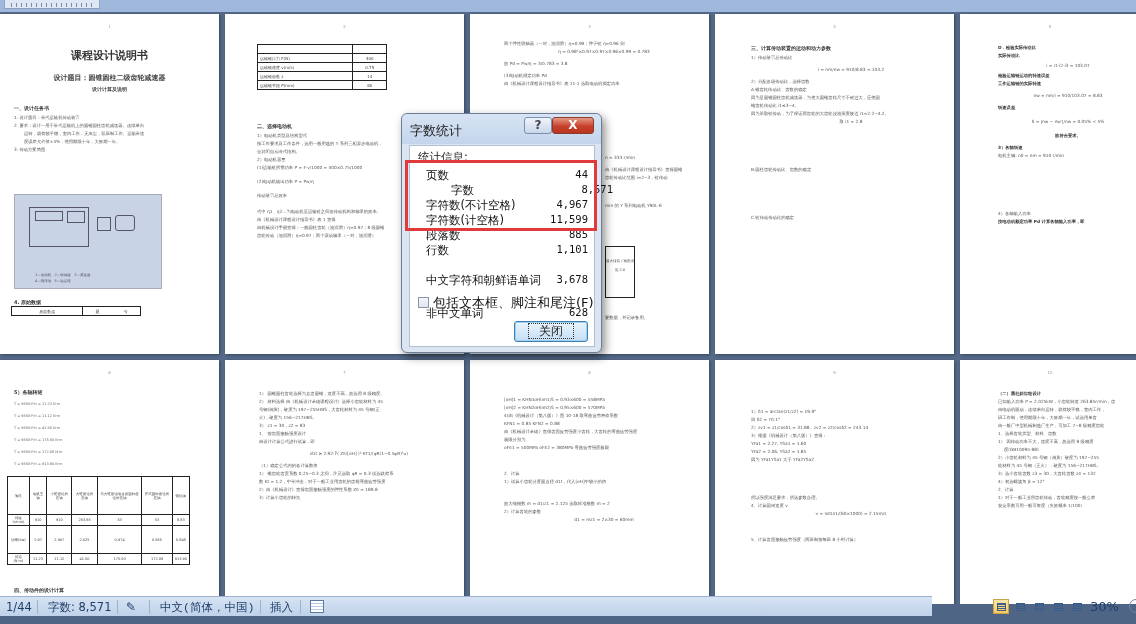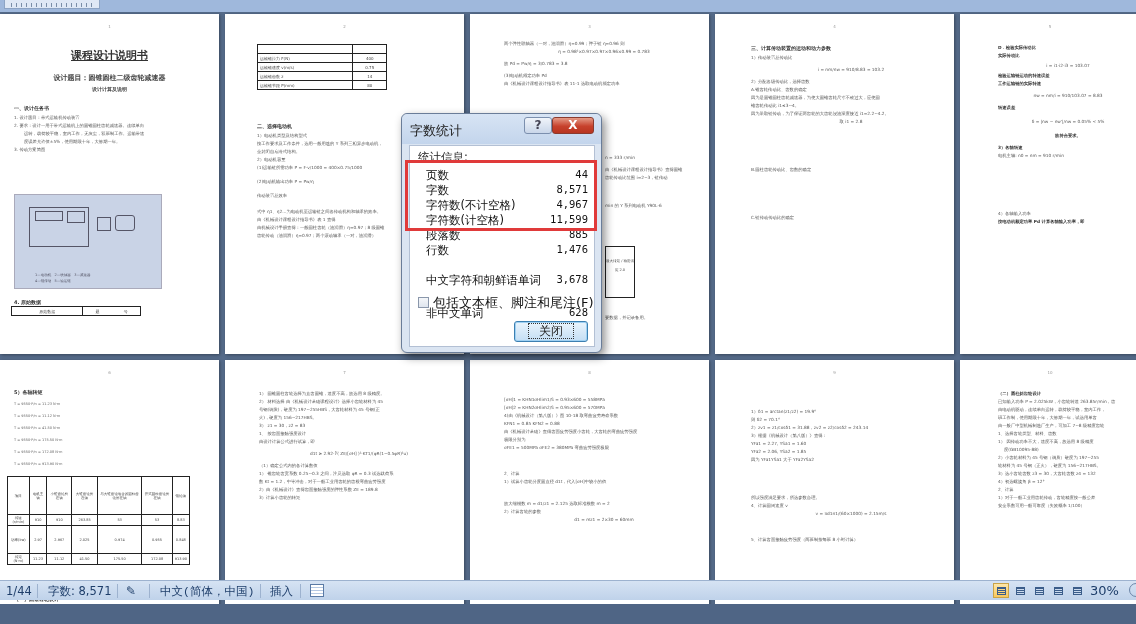--- a/index.html
+++ b/index.html
@@ -50,21 +50,21 @@
   .stat-row .lbl { position: absolute; left: 0; top: 0; white-space: nowrap; }
   .stat-row .val { position: absolute; right: 0; top: 0; font-family: "DejaVu Sans Mono", monospace; font-size: 10.5px; }
   .highlight { position: absolute; left: 405px; top: 160px; width: 192px; height: 71px; border: 3px solid #e03a3a; }
   .cb-row { position: absolute; left: 8px; top: 178px; font-size: 13px; color: #111; white-space: nowrap; }
   .cb { display: inline-block; width: 11px; height: 11px; border: 1px solid #8a97ab; background: linear-gradient(#f4f6f9, #dfe5ee); vertical-align: -1px; margin-right: 4px; }
   .dialog .ok-btn { position: absolute; left: 112px; top: 207px; width: 74px; height: 21px; border: 1px solid #3c7fb1; border-radius: 3px;
     background: linear-gradient(#eaf4fc, #c4def4); font-size: 12px; color: #222; text-align: center; line-height: 19px; box-shadow: inset 0 0 0 1px #9fd1f3; }
   .dialog .ok-btn span { border: 1px dotted #333; padding: 0 10px; }
 
   
-  .statusbar { position: absolute; left: 0; top: 580px; width: 1136px; height: 20px;
+  .statusbar { position: absolute; left: 0; top: 596px; width: 932px; height: 20px;
     background: linear-gradient(#d6e3f3, #bfd2ea); border-top: 1px solid #9db2cf; font-size: 11.5px; color: #1e3e6a; }
   .sb-item { position: absolute; top: 3px; white-space: nowrap; }
   .sb-sep { position: absolute; top: 3px; width: 1px; height: 14px; background: #9db2cf; }
   .view-btn { position: absolute; top: 2px; width: 16px; height: 15px; border: 1px solid transparent; }
   .view-btn.active { background: linear-gradient(#fde6a8, #f8c85c); border-color: #c9a347; }
   .view-btn i { position: absolute; left: 3px; top: 3px; width: 9px; height: 8px; border: 1px solid #3b5d8a;
     background: repeating-linear-gradient(#3b5d8a 0 1px, transparent 1px 2px); }
   .zoom-label { position: absolute; left: 1090px; top: 2px; font-size: 13px; color: #1e3e6a; }
   .zoom-circle { position: absolute; left: 1129px; top: 2px; width: 14px; height: 14px; border: 1px solid #6d86a8; border-radius: 50%; }
 </style>
@@ -74,21 +74,21 @@
 <div class="ruler-bar">
   <div class="ruler">
       <div class="ticks"></div>
     </div>
 </div>
 
 <div class="workspace">
 
   <div class="page" style="left:0;top:2px;width:219px;height:340px;">
     <div class="pn">1</div>
-    <div class="t-title" style="margin-top:34px;text-decoration:underline;">课程设计说明书</div>
+    <div class="t-title" style="margin-top:34px;">课程设计说明书</div>
     <div class="t-sub blur" style="margin-top:10px;">设计题目：圆锥圆柱二级齿轮减速器</div>
     <div class="t-sub2 blur" style="margin-top:3px;">设计计算及说明</div>
     <div style="padding:10px 12px 0 14px;" class="blur">
       <div class="h">一、设计任务书</div>
       <div class="ln">1. 设计题目：带式运输机传动装置</div>
       <div class="ln">2. 要求：设计一用于带式运输机上的圆锥圆柱齿轮减速器。连续单向</div>
       <div class="ln" style="padding-left:10px">运转，载荷较平稳，室内工作，无灰尘，双班制工作。运输带速</div>
       <div class="ln" style="padding-left:10px">度误差允许值±5%，使用期限十年，大修期一年。</div>
       <div class="ln">3. 传动方案简图</div>
     </div>
@@ -358,39 +358,39 @@
     <div class="title">字数统计</div>
     <div class="help-btn"><span>?</span></div>
     <div class="close-btn"><span>X</span></div>
   </div>
   <div class="panel">
     <div class="group-label">统计信息:</div>
     <div class="stat-row" style="top:22px;">
         <span class="lbl">页数</span>
         <span class="val">44</span>
       </div>
-    <div class="stat-row" style="top:37px;">
+    <div class="stat-row" style="top:37px;margin-left:25px;">
         <span class="lbl">字数</span>
         <span class="val">8,571</span>
       </div>
     <div class="stat-row" style="top:52px;">
         <span class="lbl">字符数(不计空格)</span>
         <span class="val">4,967</span>
       </div>
     <div class="stat-row" style="top:67px;">
         <span class="lbl">字符数(计空格)</span>
         <span class="val">11,599</span>
       </div>
     <div class="stat-row" style="top:82px;">
         <span class="lbl">段落数</span>
         <span class="val">885</span>
       </div>
     <div class="stat-row" style="top:97px;">
         <span class="lbl">行数</span>
-        <span class="val">1,476</span>
+        <span class="val">1,101</span>
       </div>
     <div class="stat-row" style="top:112px;margin-top:48px;">
         <span class="lbl">非中文单词</span>
         <span class="val">628</span>
       </div>
     <div class="stat-row" style="top:127px;">
         <span class="lbl">中文字符和朝鲜语单词</span>
         <span class="val">3,678</span>
       </div>
     <div class="cb-row" style="top:148px;">

